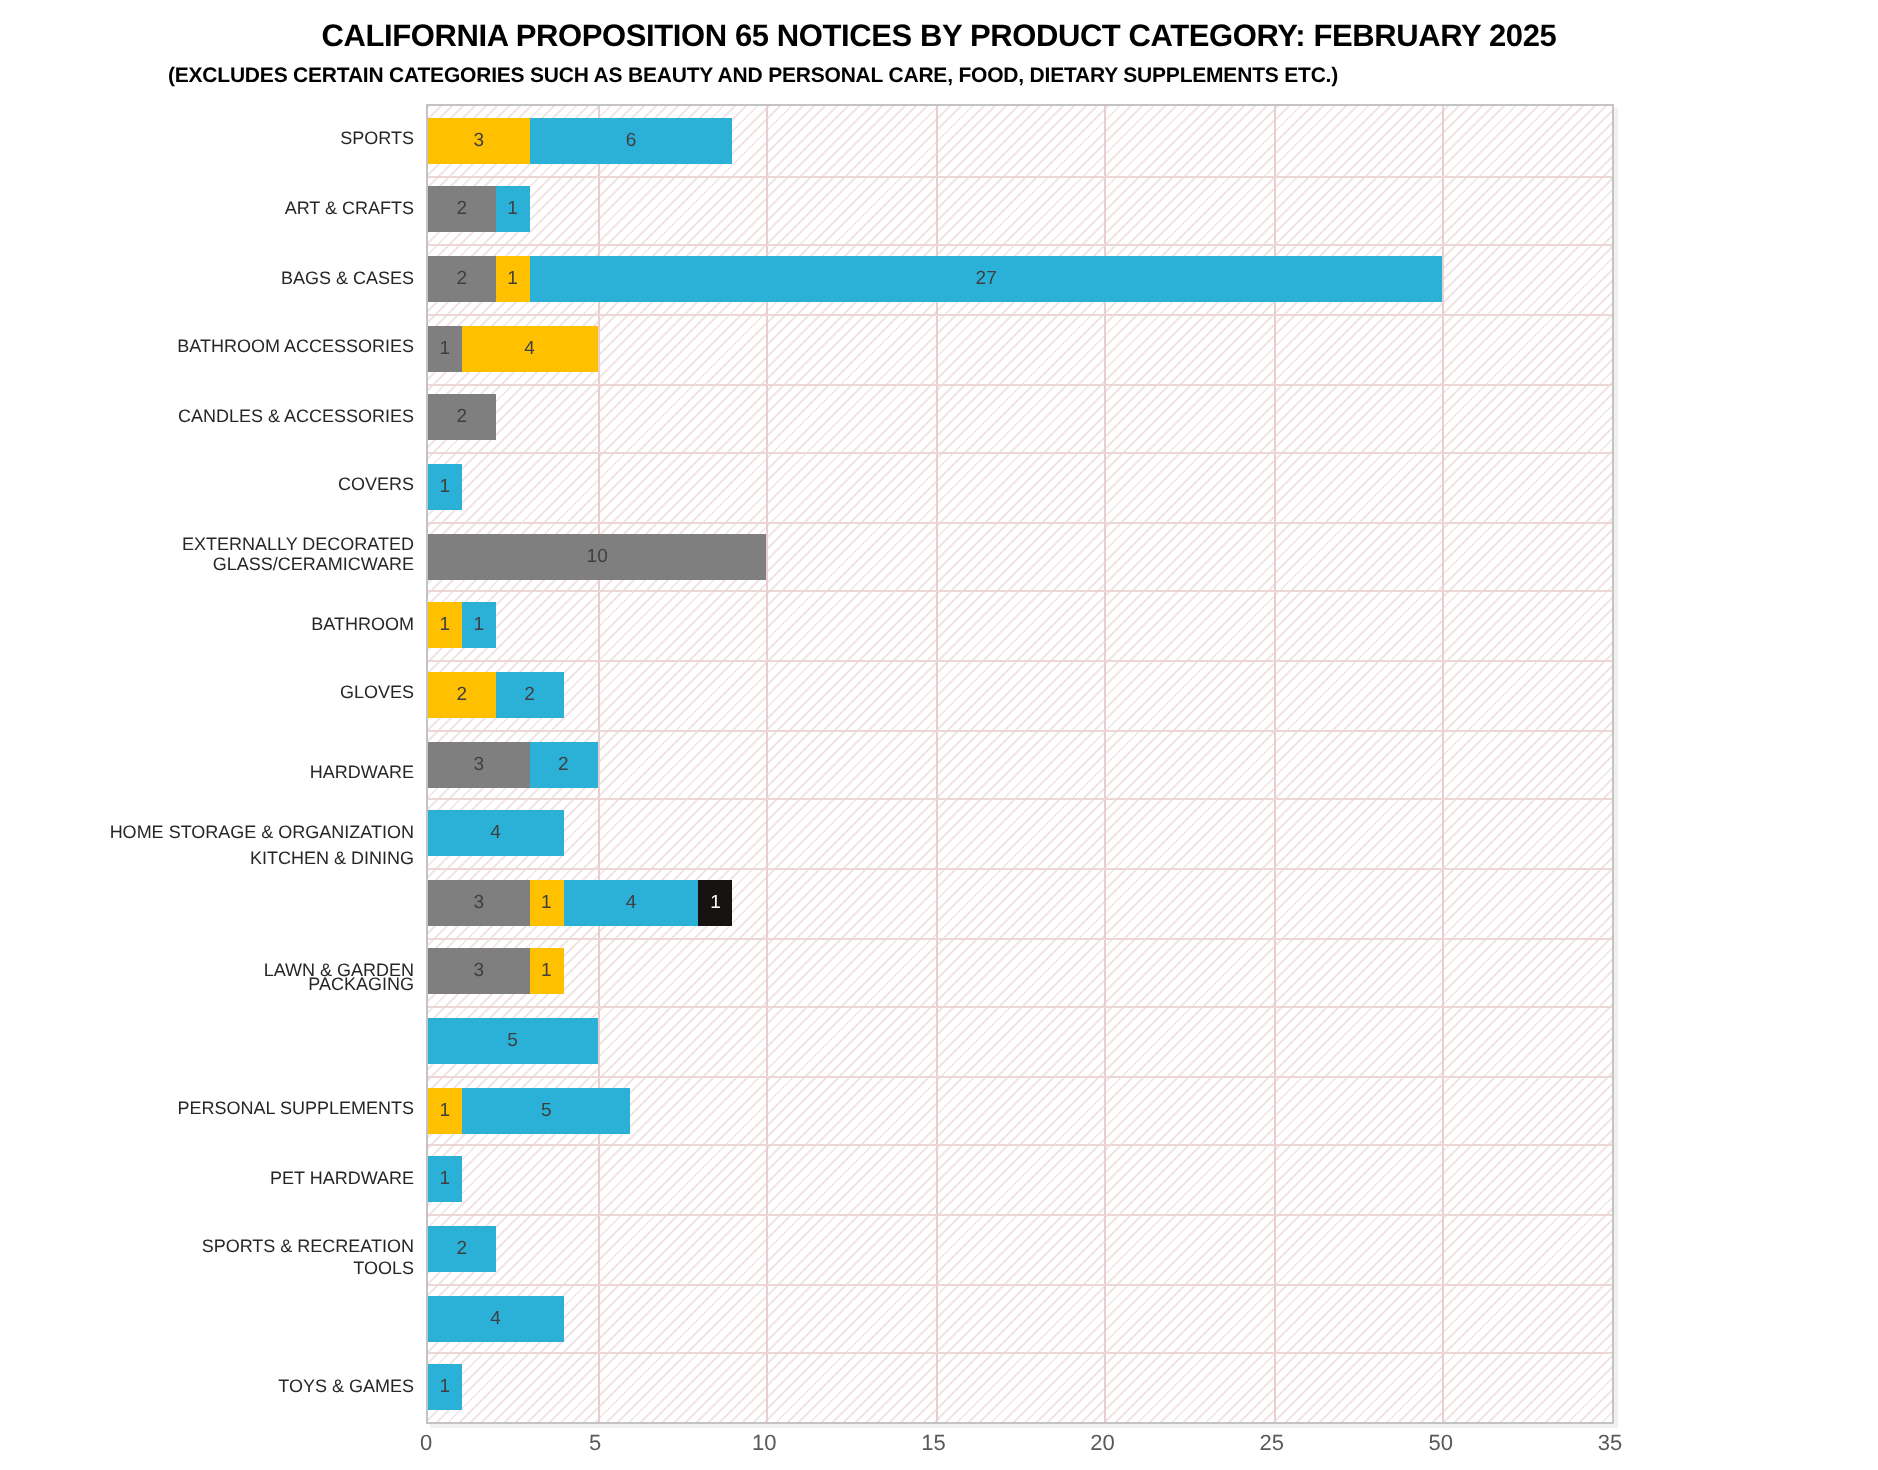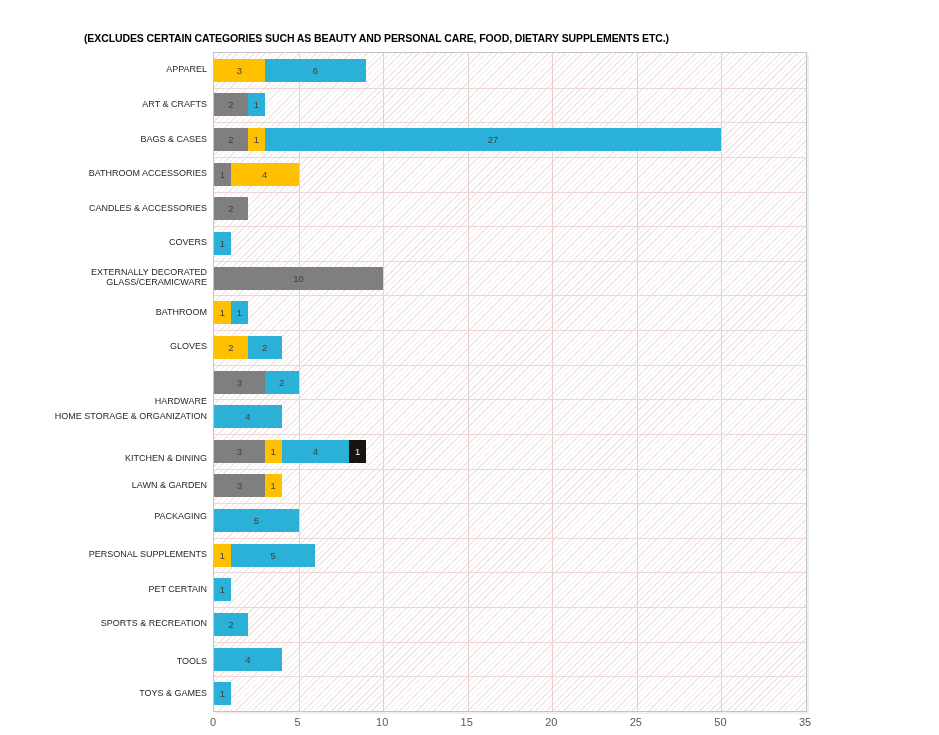--- a/index.html
+++ b/index.html
@@ -44,41 +44,42 @@
 
   .legend{position:absolute;left:818px;top:352px;}
   .legend-item{display:flex;align-items:center;height:20px;}
   .legend-swatch{width:7px;height:7px;margin-right:4px;flex:0 0 auto;}
   .legend-label{font-size:9px;color:#262626;white-space:nowrap;}
 </style>
 </head>
 <body>
 
 <div class="canvas">
+  <div class="chart-title">CALIFORNIA PROPOSITION 65 NOTICES BY PRODUCT CATEGORY: FEBRUARY 2025</div>
   <div class="chart-subtitle">(EXCLUDES CERTAIN CATEGORIES SUCH AS BEAUTY AND PERSONAL CARE, FOOD, DIETARY SUPPLEMENTS ETC.)</div>
 
   <div id="cat-labels">
-      <div class="cat-label" style="top: 52px; height: 34.6316px;">APPAREL</div>
+      <div class="cat-label" style="top: 52px; height: 34.6316px;">SPORTS</div>
       <div class="cat-label" style="top: 86.6316px; height: 34.6316px;">ART &amp; CRAFTS</div>
       <div class="cat-label" style="top: 121.263px; height: 34.6316px;">BAGS &amp; CASES</div>
       <div class="cat-label" style="top: 155.895px; height: 34.6316px;">BATHROOM ACCESSORIES</div>
       <div class="cat-label" style="top: 190.526px; height: 34.6316px;">CANDLES &amp; ACCESSORIES</div>
       <div class="cat-label" style="top: 225.158px; height: 34.6316px;">COVERS</div>
       <div class="cat-label" style="top: 259.789px; height: 34.6316px;">EXTERNALLY DECORATED GLASS/CERAMICWARE</div>
       <div class="cat-label" style="top: 294.421px; height: 34.6316px;">BATHROOM</div>
       <div class="cat-label" style="top: 329.053px; height: 34.6316px;">GLOVES</div>
-      <div class="cat-label" style="top: 384px; height: 34.6316px;">HARDWARE</div>
+      <div class="cat-label" style="top: 369px; height: 34.6316px;">HARDWARE</div>
       <div class="cat-label" style="top: 398.316px; height: 34.6316px;">HOME STORAGE &amp; ORGANIZATION</div>
-      <div class="cat-label" style="top: 441px; height: 34.6316px; text-align: center;">KITCHEN &amp; DINING</div>
+      <div class="cat-label" style="top: 412px; height: 34.6316px; text-align: center;">KITCHEN &amp; DINING</div>
       <div class="cat-label" style="top: 467.579px; height: 34.6316px;">LAWN &amp; GARDEN</div>
-      <div class="cat-label" style="top: 499px; height: 34.6316px;">PACKAGING</div>
+      <div class="cat-label" style="top: 475px; height: 34.6316px;">PACKAGING</div>
       <div class="cat-label" style="top: 536.842px; height: 34.6316px;">PERSONAL SUPPLEMENTS</div>
-      <div class="cat-label" style="top: 571.474px; height: 34.6316px;">PET CERTAIN</div>
+      <div class="cat-label" style="top: 571.474px; height: 34.6316px;">PET HARDWARE</div>
       <div class="cat-label" style="top: 606.105px; height: 34.6316px;">SPORTS &amp; RECREATION</div>
-      <div class="cat-label" style="top: 644px; height: 34.6316px;">TOOLS</div>
+      <div class="cat-label" style="top: 617px; height: 34.6316px;">TOOLS</div>
       <div class="cat-label" style="top: 675.368px; height: 34.6316px;">TOYS &amp; GAMES</div>
     </div>
 
   <div class="plot" id="plot">
       <div class="vgrid" style="left: 84.5714px;"></div>
       <div class="vgrid" style="left: 169.143px;"></div>
       <div class="vgrid" style="left: 253.714px;"></div>
       <div class="vgrid" style="left: 338.286px;"></div>
       <div class="vgrid" style="left: 422.857px;"></div>
       <div class="vgrid" style="left: 507.429px;"></div>

